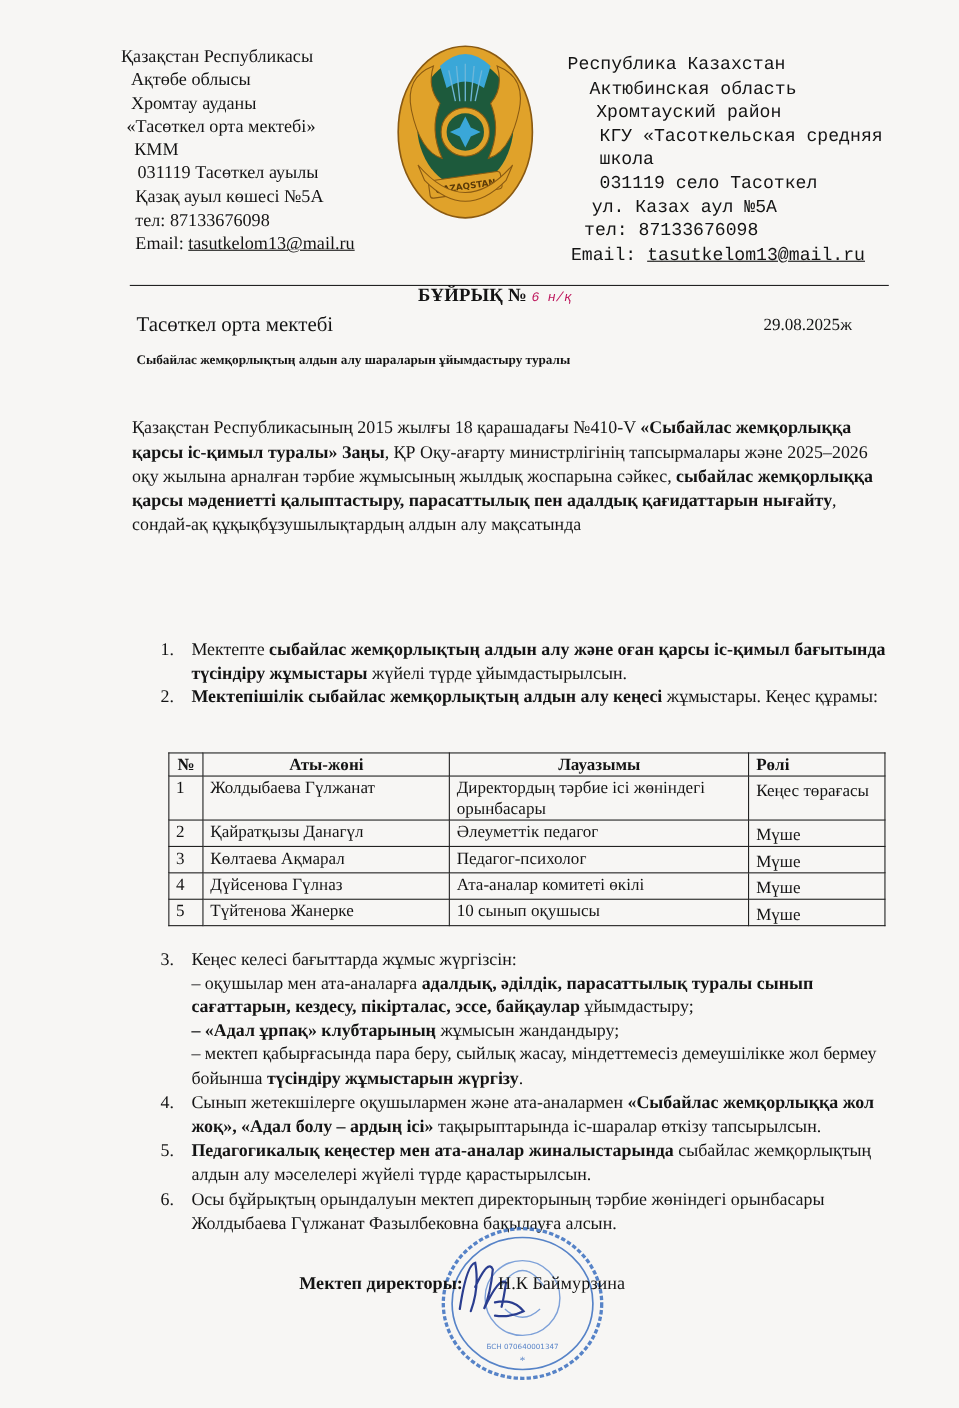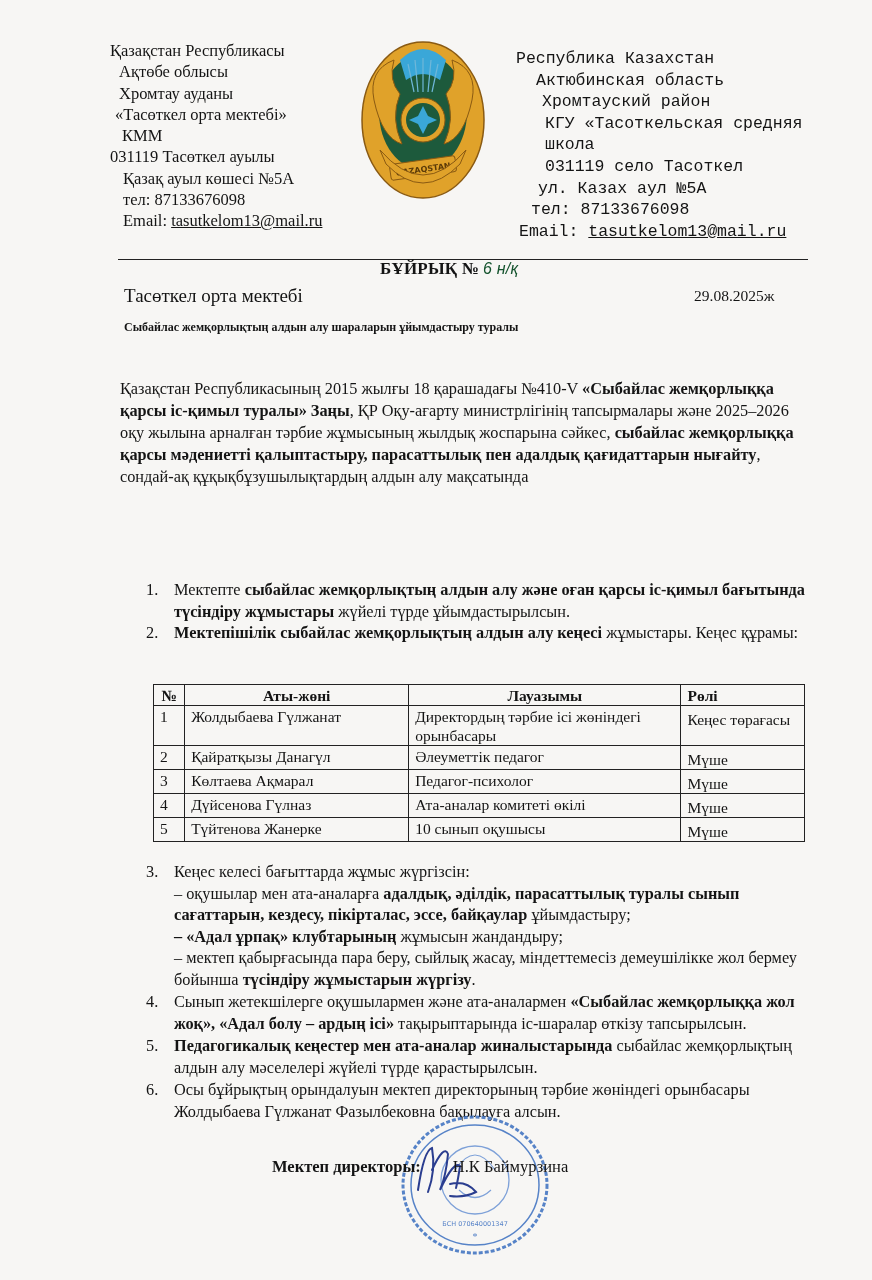--- a/index.html
+++ b/index.html
@@ -29,22 +29,22 @@
 
   .hr {
     position: absolute; left: 118px; top: 259px; width: 690px; height: 0;
     border-top: 1.5px solid #222;
   }
   .order-title {
     position: absolute; left: 380px; top: 259px;
     font-size: 17px; font-weight: bold; letter-spacing: 0.2px;
   }
   .order-num {
-    font-family: Liberation Sans, sans-serif; font-style: italic; font-weight: normal;
-    color: #14532d; font-size: 16px; margin-left: 4px;
+    font-family: Liberation Mono, monospace; font-style: italic; font-weight: normal;
+    color: #be185d; font-size: 12px; margin-left: 4px;
   }
   .school-line { position: absolute; left: 124px; top: 285px; font-size: 19px; }
   .date-line { position: absolute; left: 694px; top: 287px; font-size: 15.5px; }
 
   .subject {
     position: absolute; left: 124px; top: 320px; font-size: 12px; font-weight: bold;
   }
 
   .preamble {
     position: absolute; left: 120px; top: 378px; width: 680px;
@@ -96,21 +96,21 @@
 <body>
 
 <div class="page">
 
   <div class="hdr-left">
     <div>Қазақстан Республикасы</div>
     <div style="padding-left:9px">Ақтөбе облысы</div>
     <div style="padding-left:9px">Хромтау  ауданы</div>
     <div style="padding-left:5px">«Тасөткел орта мектебі»</div>
     <div style="padding-left:12px">КММ</div>
-    <div style="margin-left:0">031119 Тасөткел ауылы</div>
+    <div style="margin-left:15px">031119 Тасөткел ауылы</div>
     <div style="padding-left:13px">Қазақ ауыл көшесі №5А</div>
     <div style="padding-left:13px">тел:  87133676098</div>
     <div style="padding-left:13px">
       <span>Email: </span><span class="email-link">tasutkelom13@mail.ru</span>
     </div>
   </div>
 
   <svg class="emblem" viewBox="0 0 126 160">
     <ellipse cx="63" cy="80" rx="61" ry="78" fill="#e0a22a" stroke="#8a5a12" stroke-width="1.5"></ellipse>
     <ellipse cx="63" cy="72" rx="44" ry="58" fill="#1d5a3c"></ellipse>

